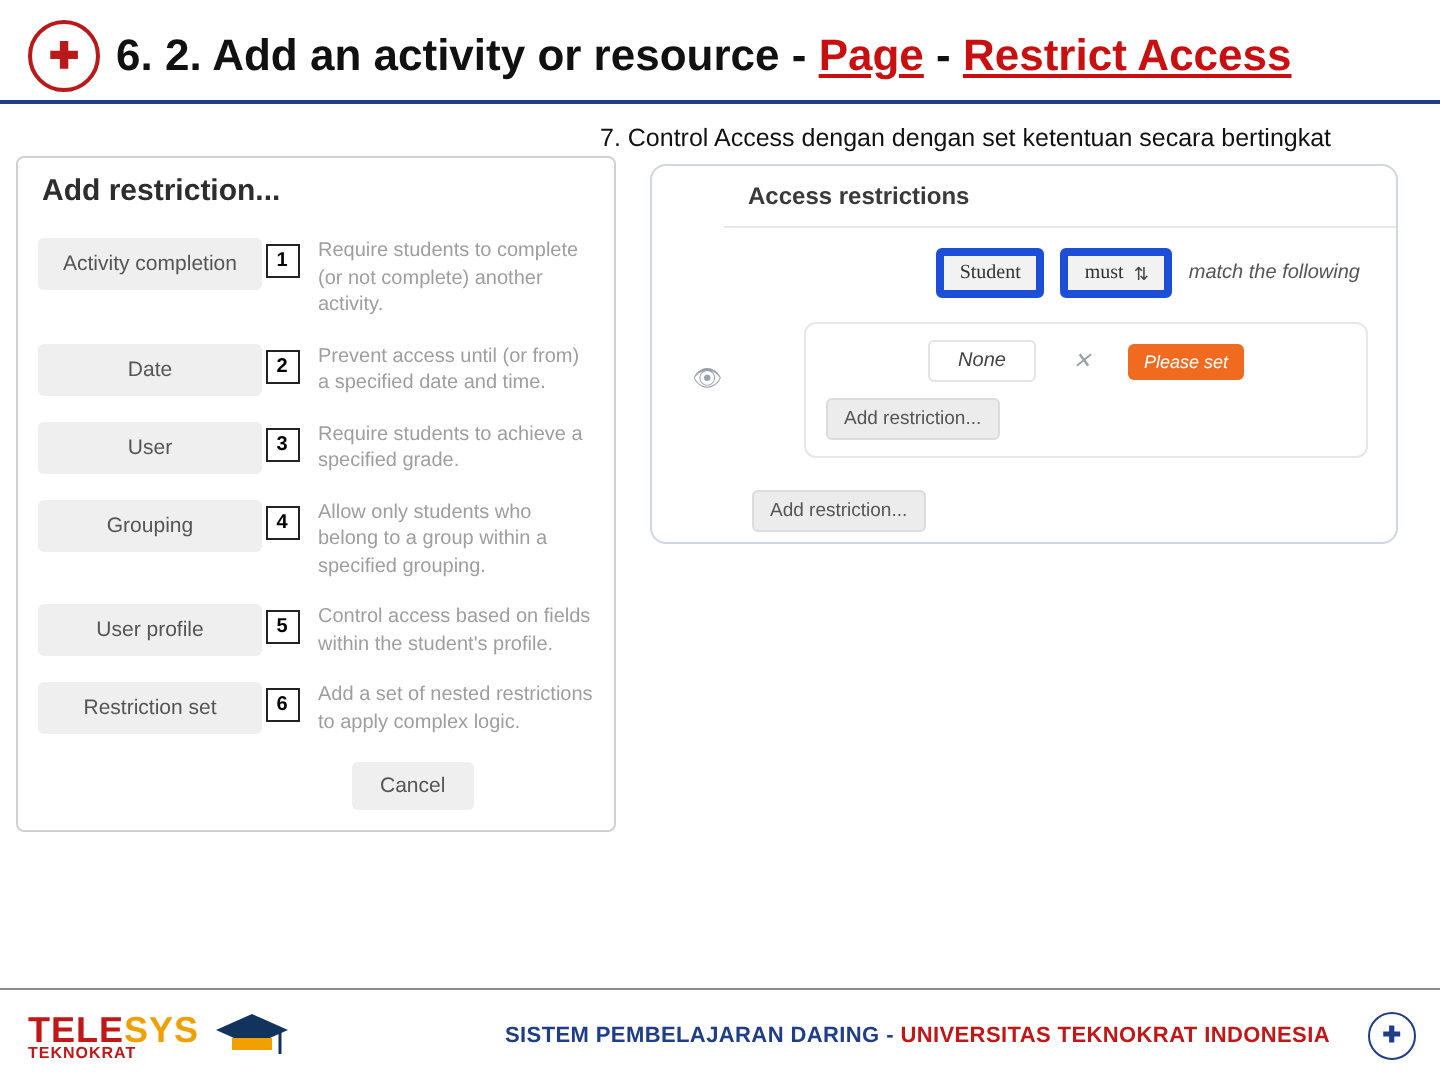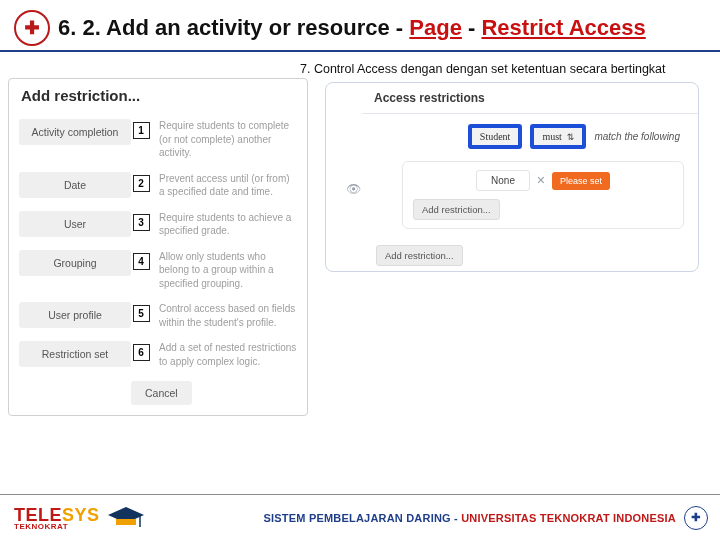--- a/index.html
+++ b/index.html
@@ -18,52 +18,52 @@
 
   
   .modal { position: absolute; top: 78px; left: 8px; width: 300px; background: #fff; border: 1px solid #d0d0d0; border-radius: 4px; }
   .modal-title { padding: 8px 12px 10px 12px; font-size: 15px; font-weight: 600; color: #2d2d2d; }
   .opt { display: grid; grid-template-columns: 112px 20px 1fr; align-items: flex-start; padding: 5px 10px; }
   .opt + .opt { margin-top: 2px; }
   .pill { background: #efefef; border-radius: 3px; font-size: 10.5px; text-align: center; color: #555; padding: 7px 4px; }
   .num { width: 17px; height: 17px; background: #fff; border: 1px solid #222; font-size: 10px; font-weight: bold; display: flex; align-items: center; justify-content: center; justify-self: center; margin-top: 3px; }
   .desc { font-size: 10px; line-height: 1.35; color: #9e9e9e; padding-left: 8px; }
   .cancel-row { padding: 8px 10px 10px 10px; display: grid; grid-template-columns: 112px 20px 1fr; }
-  .cancel-pill { grid-column: 2 / 4; justify-self: start; background: #efefef; border-radius: 3px; font-size: 10.5px; padding: 6px 14px; color: #555; }
+  .cancel-pill { grid-column: 2 / 4; justify-self: start; background: #efefef; border-radius: 3px; font-size: 10.5px; padding: 6px 14px; color: #555; margin-left: 45px; }
 
   
   .panel { position: absolute; top: 82px; left: 325px; width: 374px; height: 190px; border: 1px solid #cdd6e4; border-radius: 8px; background: #fff; padding-left: 36px; }
   .panel-head { padding: 8px 12px 2px 12px; font-size: 12px; font-weight: 600; color: #3a3a3a; }
   .panel-line { height: 1px; background: #e4e7ec; margin: 6px 0 0 0; }
   .row1 { display: flex; gap: 8px; align-items: center; justify-content: flex-end; padding: 10px 18px 6px 18px; }
   .drop { display: flex; align-items: center; gap: 5px; background: #f2f2f2; border: 4px solid #1d4ed8; border-radius: 3px; font-size: 10px; color: #333; padding: 3px 8px; font-family: Liberation Serif, serif; }
   .chev { font-size: 9px; color: #444; }
   .match { font-size: 10px; color: #555; font-style: italic; }
   .nested { margin: 6px 14px 8px 40px; border: 1px solid #e5e7ea; border-radius: 6px; padding: 8px 10px; }
-  .nested-row1 { display: flex; align-items: center; gap: 4px; justify-content: center; }
+  .nested-row1 { display: flex; align-items: center; gap: 16px; justify-content: center; font-style: italic; }
   .eye { position: absolute; left: 346px; top: 182px; font-size: 12px; color: #9aa1ab; }
   .none-pill { background: #fff; border: 1px solid #e3e3e3; border-radius: 3px; font-size: 10px; padding: 4px 14px; color: #444; }
   .please { background: #f06a1f; color: #fff; font-size: 9px; padding: 4px 8px; border-radius: 3px; }
   .close { width: 14px; height: 14px; display: flex; align-items: center; justify-content: center; color: #9aa1ab; font-size: 11px; }
   .addr { background: #ececec; border: 1px solid #dcdcdc; border-radius: 3px; font-size: 9.5px; color: #555; padding: 4px 8px; display: inline-block; margin-top: 8px; }
   .addr-outer { margin: 6px 14px 0 14px; }
 
   
   .gridbg { position: absolute; top: 56px; left: 210px; width: 490px; height: 92px; background-image: radial-gradient(circle, rgba(62,130,238,0.25) 1px, transparent 1px); background-size: 10px 10px; opacity: 0.5; z-index: -1; }
 
   
   .foot { position: absolute; left: 0; right: 0; bottom: 0; height: 46px; border-top: 1px solid #8b8b8b; display: flex; align-items: center; }
   .logo-wrap { display: flex; align-items: flex-end; margin-left: 14px; gap: 4px; }
   .logo-txt { display: flex; flex-direction: column; line-height: 0.9; }
   .tele { font-size: 18px; font-weight: 900; letter-spacing: 0.5px; }
   .tele .y { color: #f0a000; }
   .tekno { font-size: 8px; font-weight: 800; letter-spacing: 0.5px; color: #c01717; }
   .cap { margin-left: 2px; }
   .cap svg { display: block; }
-  .foot-text { margin-left: auto; margin-right: 12px; font-size: 11px; font-weight: 800; letter-spacing: 0.2px; display: flex; align-items: center; gap: 8px; }
+  .foot-text { margin-left: auto; margin-right: 12px; font-size: 11px; font-weight: 800; letter-spacing: 0.2px; display: flex; align-items: center; gap: 19px; }
   .ft-a { color: #1f3e8a; }
   .ft-b { color: #c01717; }
   .crest2 { width: 24px; height: 24px; border: 1.5px solid #1f3e8a; border-radius: 50%; display: flex; align-items: center; justify-content: center; }
 </style>
 </head>
 <body>
 
 <div class="slide">
   <div class="gridbg"></div>
 

